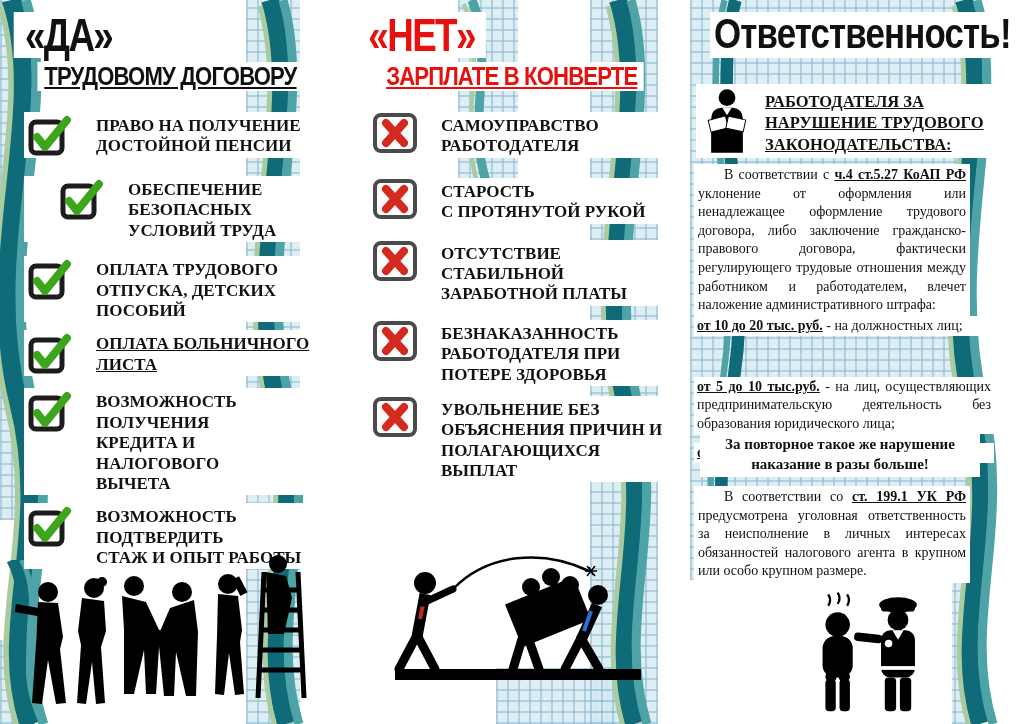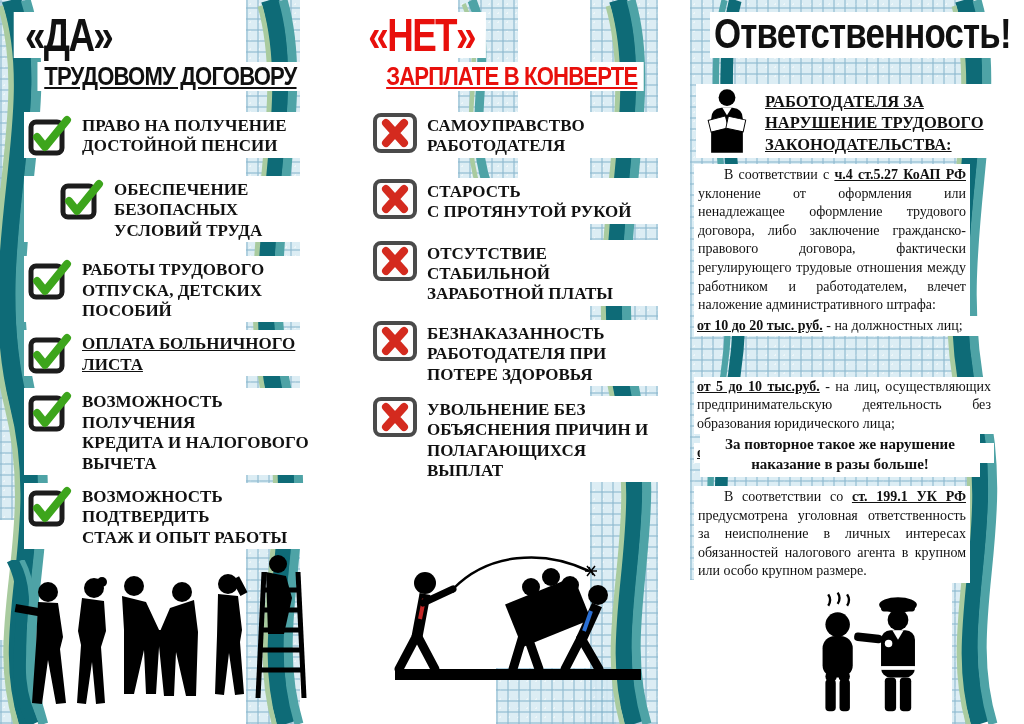--- a/index.html
+++ b/index.html
@@ -16,21 +16,21 @@
   .panel{position:absolute;top:0;height:724px;z-index:2;}
   .ptitle{position:absolute;left:0;width:100%;display:flex;justify-content:flex-start;}
   .ptitle span{background:#fff;padding:0 14px;font-family:"Liberation Sans",sans-serif;
     font-weight:700;font-size:46px;line-height:1.0;letter-spacing:-2px;transform:scaleX(.8);}
   .psub{position:absolute;left:0;width:100%;display:flex;justify-content:center;}
   .psub span{background:#fff;padding:0 8px;font-family:"Liberation Sans",sans-serif;
     font-weight:700;font-size:26px;line-height:1.1;letter-spacing:-1px;transform:scaleX(.85);
     text-decoration:underline;}
   .red{color:#e8100c;}
   .list{position:absolute;}
-  .item{display:flex;align-items:flex-start;gap:10px;background:#fff;padding:1px 4px;}
+  .item{display:flex;align-items:flex-start;gap:24px;background:#fff;padding:1px 4px;}
   .item-text{font-weight:700;font-size:17px;line-height:1.2;white-space:pre-line;padding-top:3px;}
   .ck{flex:0 0 auto;}
   
   .r-title{position:absolute;top:12px;left:28px;background:#fff;padding:0 10px 2px 4px;}
   .r-title span{display:inline-block;font-family:"Liberation Sans",sans-serif;font-weight:700;
     font-size:42px;line-height:1.05;letter-spacing:-1px;transform:scaleX(.83);transform-origin:left center;}
   .r-header{position:absolute;top:84px;left:14px;width:300px;display:flex;gap:10px;background:#fff;padding:3px;}
   .r-header-text{font-weight:700;font-size:16.5px;line-height:1.3;white-space:pre-line;
     text-decoration:underline;padding-top:4px;}
   .r-text{position:absolute;background:#fff;font-size:14px;line-height:1.33;text-align:justify;padding:2px 4px;}
@@ -119,21 +119,21 @@
             <path d="M9 24 L17 34 L39 7" stroke="#3da51c" stroke-width="8" fill="none" stroke-linecap="round" stroke-linejoin="round"></path>
           </svg>
         <div class="item-text">ОБЕСПЕЧЕНИЕ БЕЗОПАСНЫХ
 УСЛОВИЙ ТРУДА</div>
       </div>
       <div class="item" style="margin-bottom:8px;">
         <svg class="ck" width="44" height="44" viewBox="0 0 44 44">
             <rect x="3" y="9" width="31" height="31" rx="5" fill="#fff" stroke="#1c1c1c" stroke-width="5"></rect>
             <path d="M9 24 L17 34 L39 7" stroke="#3da51c" stroke-width="8" fill="none" stroke-linecap="round" stroke-linejoin="round"></path>
           </svg>
-        <div class="item-text">РАБОТЫ ТРУДОВОГО
+        <div class="item-text">ОПЛАТА ТРУДОВОГО
 ОТПУСКА, ДЕТСКИХ
 ПОСОБИЙ</div>
       </div>
       <div class="item" style="margin-bottom:12px;text-decoration:underline;">
         <svg class="ck" width="44" height="44" viewBox="0 0 44 44">
             <rect x="3" y="9" width="31" height="31" rx="5" fill="#fff" stroke="#1c1c1c" stroke-width="5"></rect>
             <path d="M9 24 L17 34 L39 7" stroke="#3da51c" stroke-width="8" fill="none" stroke-linecap="round" stroke-linejoin="round"></path>
           </svg>
         <div class="item-text">ОПЛАТА БОЛЬНИЧНОГО
 ЛИСТА</div>

